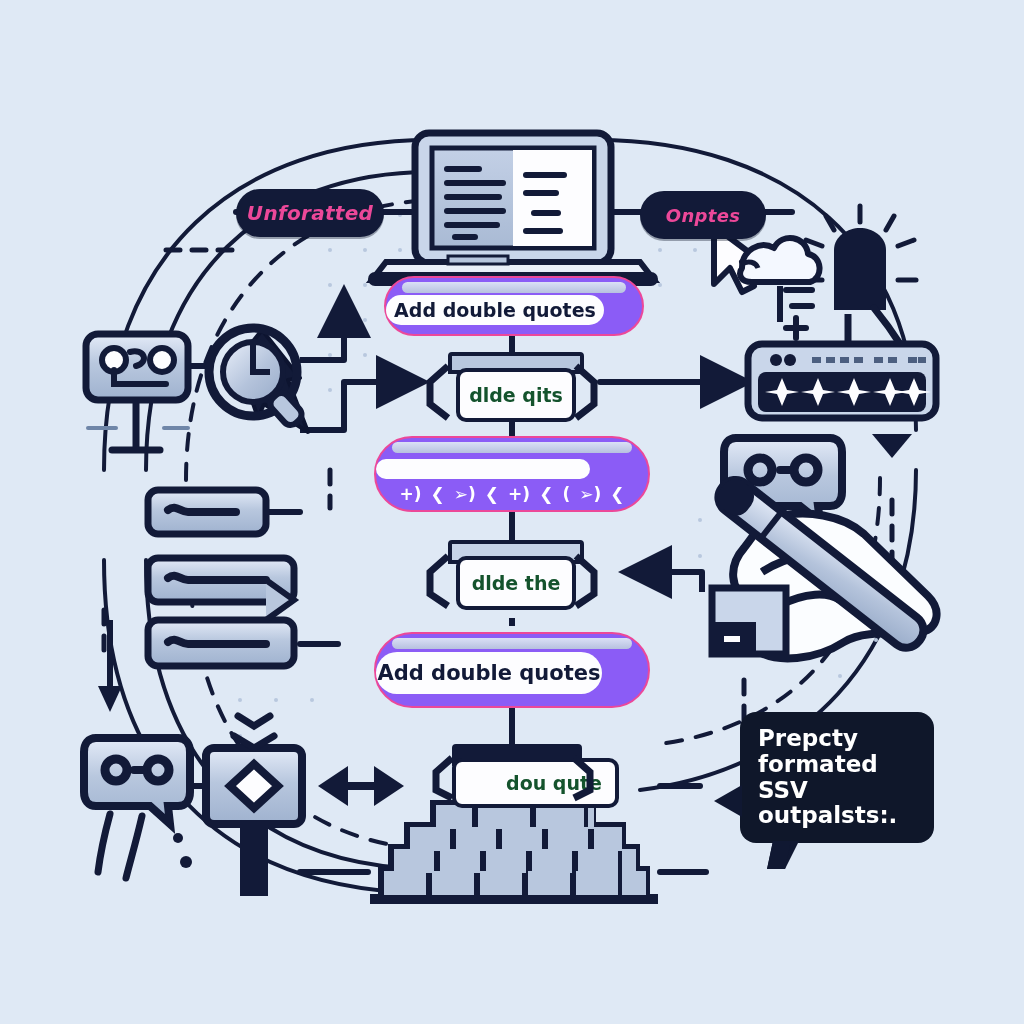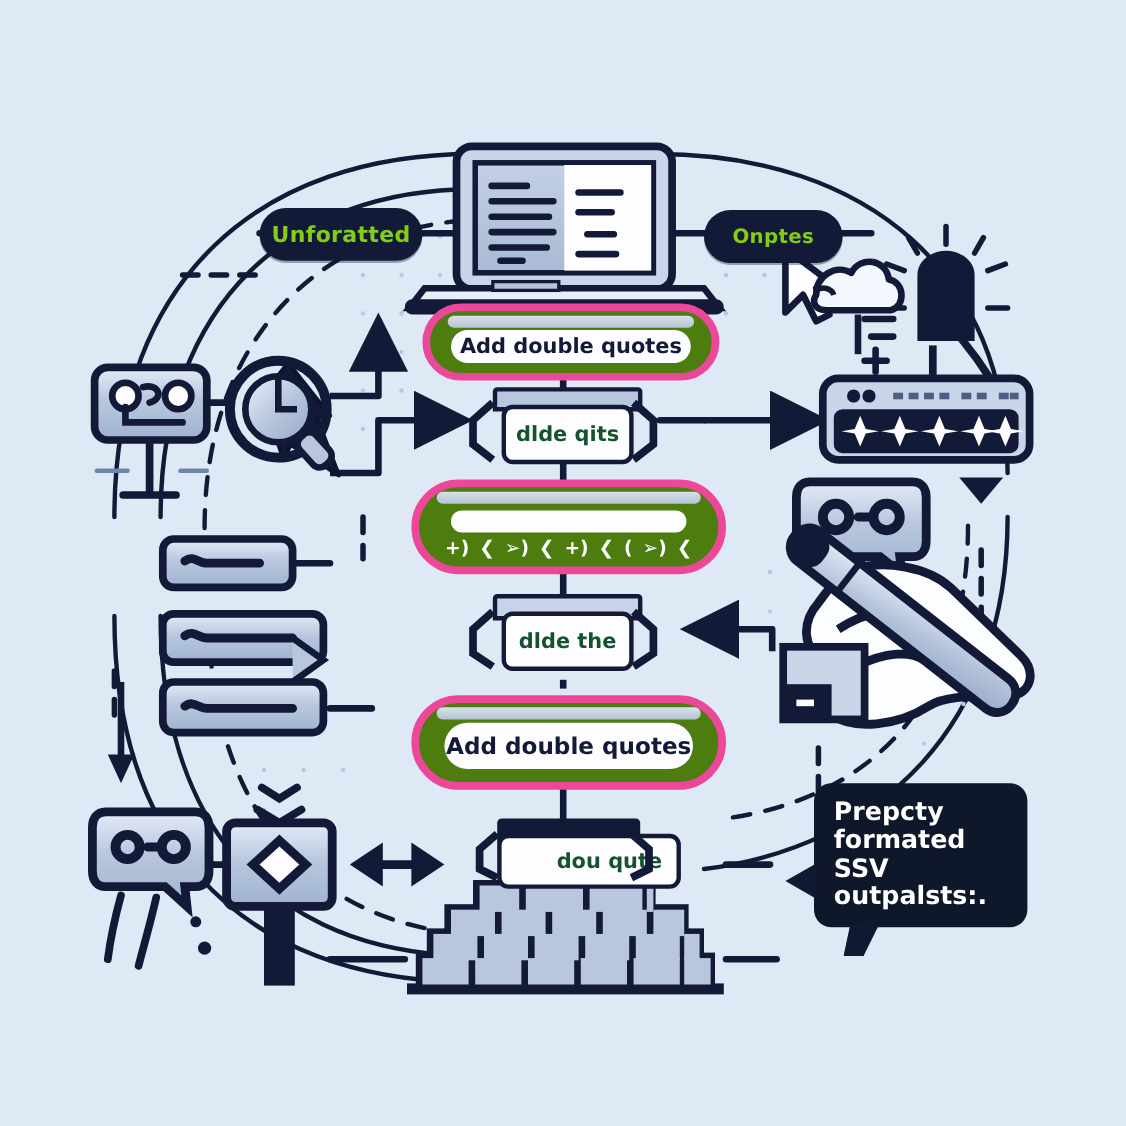--- a/index.html
+++ b/index.html
@@ -6,31 +6,32 @@
   body{
     width:1024px;height:1024px;overflow:hidden;
     background:#dfe9f5;
     font-family:"DejaVu Sans",sans-serif;
   }
   #stage{position:relative;width:1024px;height:1024px;}
   #stage svg.layer{position:absolute;left:0;top:0;width:1024px;height:1024px;}
   .pill-label{
     position:absolute;
     display:flex;align-items:center;justify-content:center;
-    background:#121a38;color:#84cc16;
+    background:#121a38;color:#ec4899;
     border-radius:999px;
     font-weight:700;letter-spacing:.3px;
     text-align:center;
     box-shadow:0 2px 0 rgba(10,16,38,.35);
+    font-style:italic;
   }
   .caps{
     position:absolute;
-    display:flex;align-items:center;justify-content:center;
-    background:#4d7c0f;border-radius:46px;
-    border:7px solid #ec4899;
+    display:flex;align-items:center;justify-content:flex-start;
+    background:#8b5cf6;border-radius:46px;
+    border:2px solid #ec4899;
   }
   .caps .inner{
     background:#fdfdff;color:#121a38;
     border-radius:999px;
     display:flex;align-items:center;justify-content:center;
     font-weight:700;white-space:nowrap;
   }
   .caps .glyphrow{
     position:absolute;left:0;right:0;bottom:6px;
     display:flex;align-items:center;justify-content:center;

